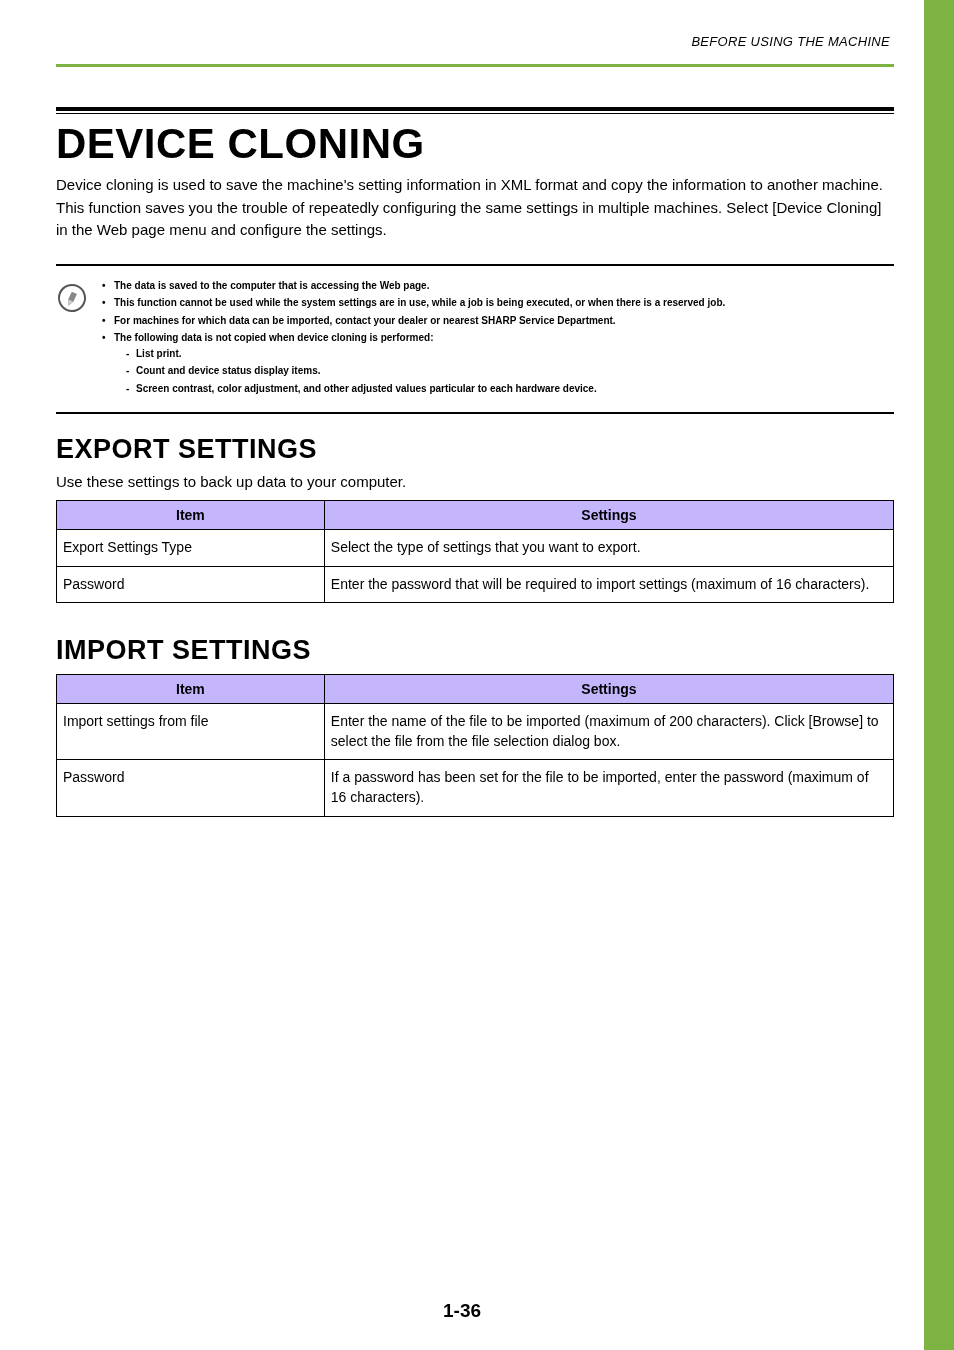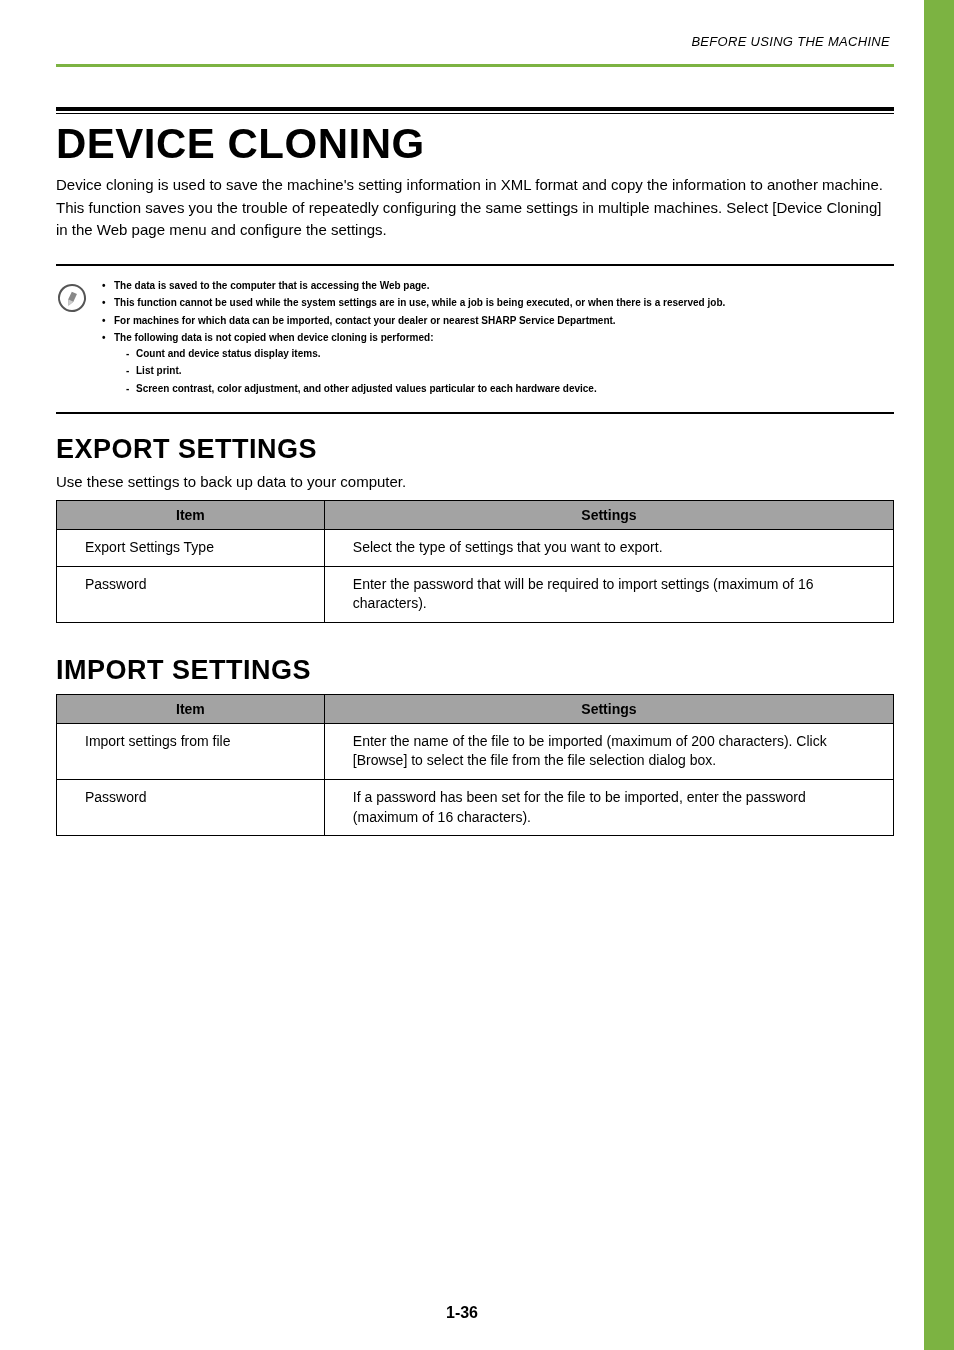--- a/index.html
+++ b/index.html
@@ -133,42 +133,42 @@
       font-size: 15px;
       margin-bottom: 10px;
     }
     table.settings-table {
       width: 100%;
       border-collapse: collapse;
       font-size: 14px;
       margin-bottom: 32px;
     }
     table.settings-table th {
-      background: #a3a3a3;
+      background: #c4b5fd;
       border: 1px solid #000;
       padding: 6px 10px;
       font-weight: bold;
       text-align: center;
     }
     table.settings-table td {
       border: 1px solid #000;
-      padding: 8px 28px;
+      padding: 8px 6px;
       vertical-align: top;
       line-height: 1.4;
     }
     table.settings-table col.item-col {
       width: 32%;
     }
     .page-number {
       position: absolute;
       bottom: 28px;
       left: 0;
       width: 924px;
       text-align: center;
-      font-size: 16px;
+      font-size: 19px;
       font-weight: bold;
     }
   </style>
 </head>
 <body>
 
 <div class="green-stripe"></div>
 
 <div class="page-content">
 
@@ -192,22 +192,22 @@
         </svg>
       </div>
     </div>
     <ul class="note-list">
       <li>The data is saved to the computer that is accessing the Web page.</li>
       <li>This function cannot be used while the system settings are in use, while a job is being executed, or when there is a reserved job.</li>
       <li>For machines for which data can be imported, contact your dealer or nearest SHARP Service Department.</li>
       <li>
         <span>The following data is not copied when device cloning is performed:</span>
         <ul class="sub-list">
+          <li>List print.</li>
           <li>Count and device status display items.</li>
-          <li>List print.</li>
           <li>Screen contrast, color adjustment, and other adjusted values particular to each hardware device.</li>
         </ul>
       </li>
     </ul>
   </div>
 
   <h2 class="section-title">EXPORT SETTINGS</h2>
   <p class="section-desc">Use these settings to back up data to your computer.</p>
   <table class="settings-table">
     <colgroup>

